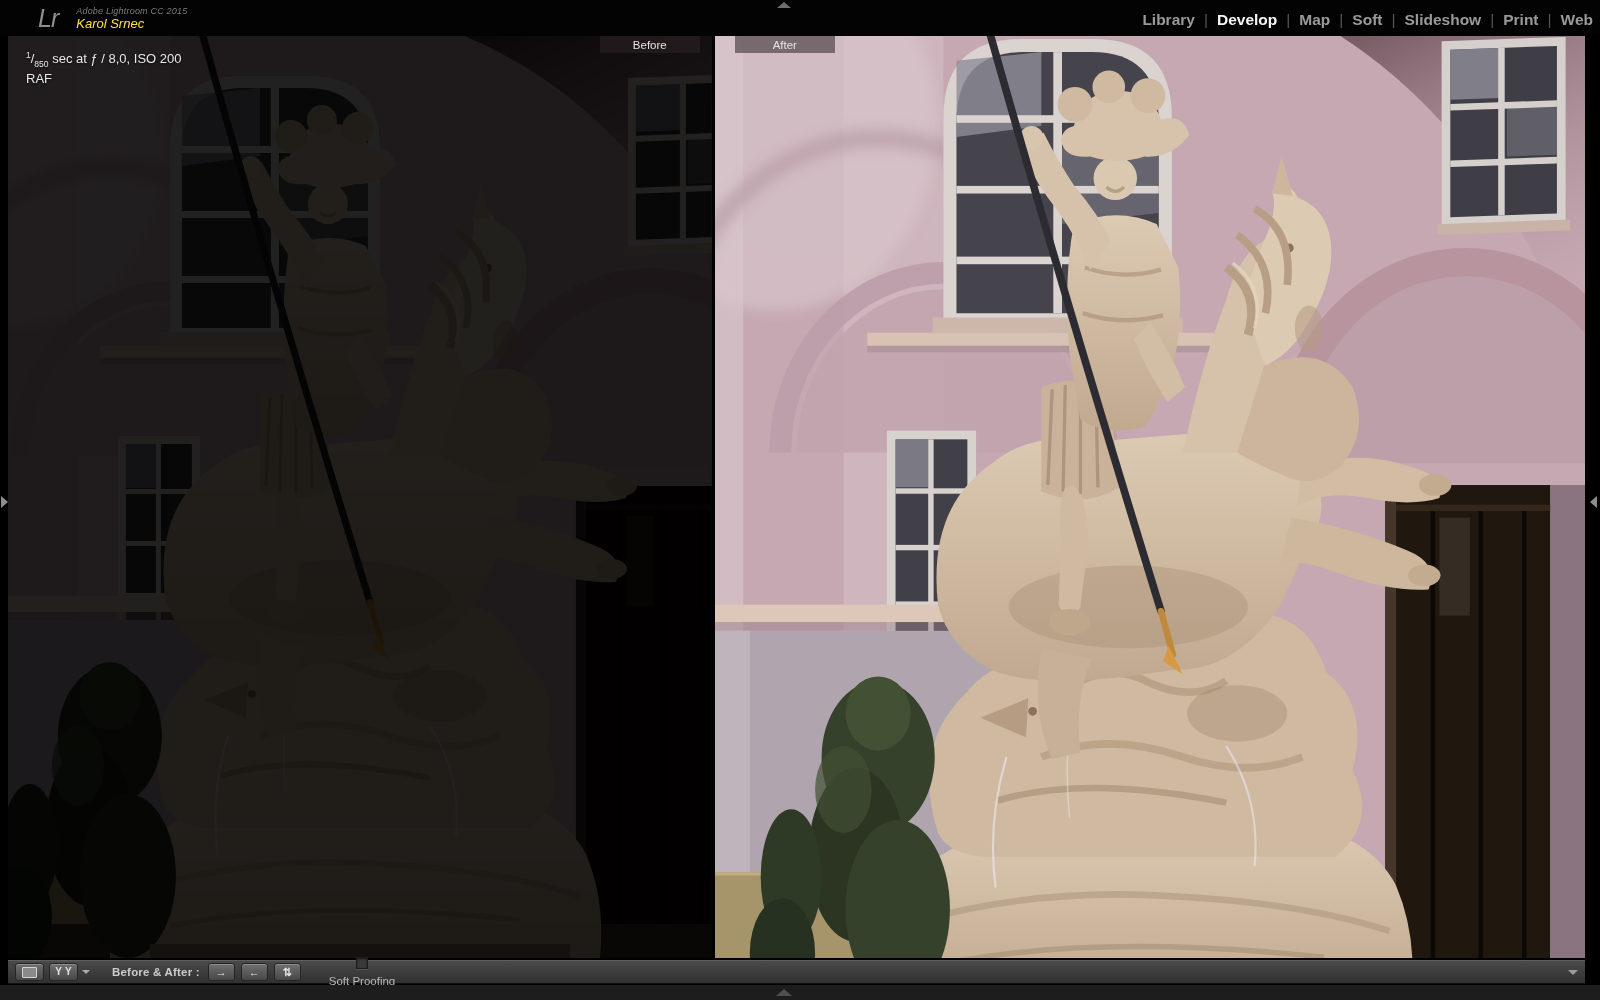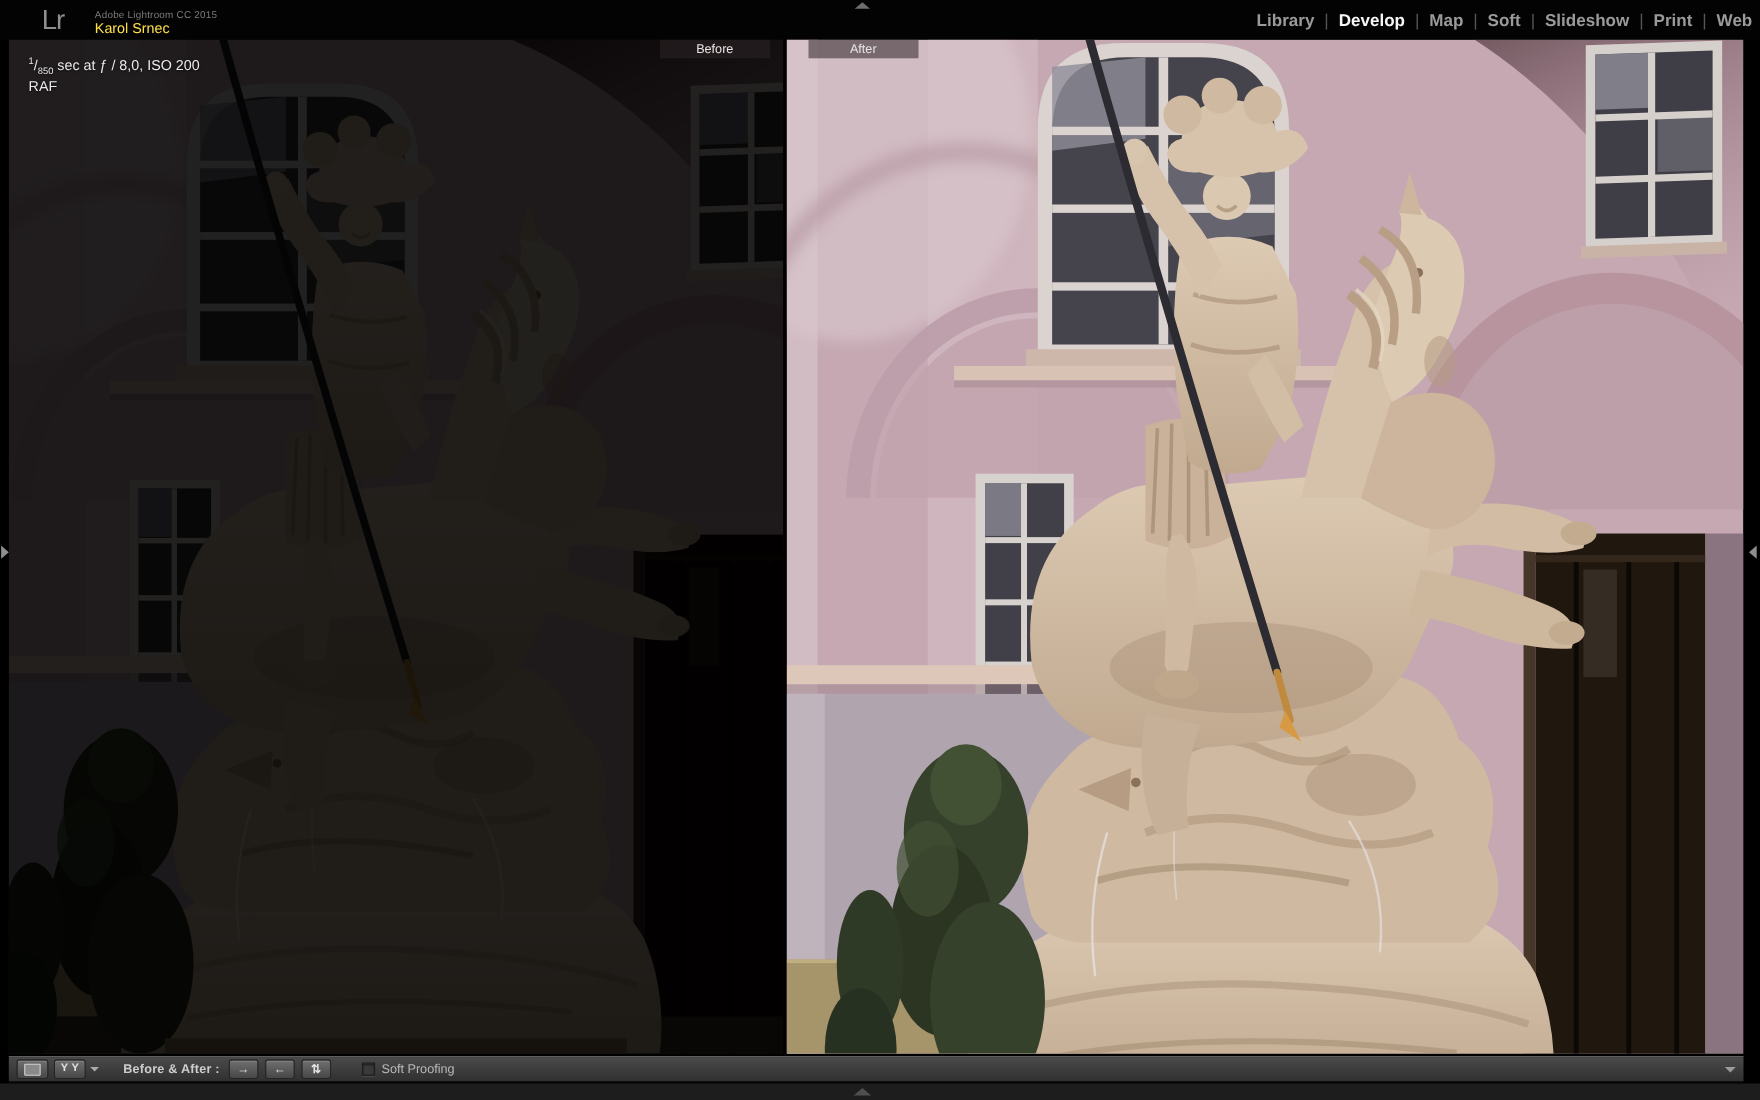--- a/index.html
+++ b/index.html
@@ -1,21 +1,21 @@
 <!DOCTYPE html>
 <html><head>
 <meta charset="utf-8">
 <style>
   html,body{margin:0;padding:0;background:#000;}
   body{width:1600px;height:1000px;position:relative;overflow:hidden;
        font-family:"Liberation Sans",sans-serif;-webkit-font-smoothing:antialiased;}
 
   
   .top-bar{position:absolute;top:0;left:0;width:1600px;height:36px;background:#030303;}
-  .identity{position:absolute;left:38px;top:3px;display:flex;align-items:flex-end;gap:28px;}
+  .identity{position:absolute;left:38px;top:3px;display:flex;align-items:flex-start;gap:18px;font-style:italic;}
   .lr-logo{color:#8f8f8f;font-size:25px;font-weight:400;line-height:30px;letter-spacing:-1px;}
   .plate{display:flex;flex-direction:column;padding-top:3px;}
   .plate-app{font-size:9px;color:#7c7c7c;letter-spacing:.2px;}
   .plate-name{font-size:13px;color:#fde047;margin-top:0px;}
   .module-picker{position:absolute;right:7px;top:11px;display:flex;align-items:center;gap:9px;
                  font-size:15.5px;font-weight:700;color:#9a9a9a;padding-left:40px;}
   .module-picker .sep{color:#565656;font-weight:400;}
   .module-picker .mod{cursor:default;}
   .module-picker .mod.active{color:#f6f6f6;}
   .panel-caret-top{position:absolute;left:777px;top:2px;width:0;height:0;
@@ -54,21 +54,21 @@
      border:1px solid #252525;box-shadow:inset 0 1px 0 rgba(255,255,255,.22);
      display:flex;align-items:center;justify-content:center;cursor:pointer;}
   .btn-loupe{width:27px;margin-right:5px;}
   .loupe-glyph{width:13px;height:9px;border:1.5px solid #d2d2d2;border-radius:1px;background:#8a8a8a;}
   .btn-yy{width:27px;}
   .yy-glyph{display:flex;gap:3px;font-size:10px;font-weight:700;color:#e0e0e0;line-height:10px;}
   .yy-caret{width:0;height:0;margin-left:4px;border-left:4px solid transparent;border-right:4px solid transparent;
      border-top:4px solid #a9a9a9;}
   .tb-label{color:#cccccc;font-size:11.5px;font-weight:700;margin-left:22px;margin-right:8px;letter-spacing:.2px;}
   .btn-copy{width:25px;margin-right:6px;color:#e3e3e3;font-size:11px;line-height:11px;font-weight:700;}
-  .cb-group{display:flex;align-items:center;gap:6px;margin-left:22px;}
+  .cb-group{display:flex;align-items:center;gap:6px;margin-left:22px;flex-direction:column;}
   .checkbox{width:10px;height:10px;background:#3a3a3a;border:1px solid #1d1d1d;
      box-shadow:inset 0 1px 2px rgba(0,0,0,.65),0 1px 0 rgba(255,255,255,.10);cursor:pointer;}
   .cb-label{color:#b8b8b8;font-size:11.5px;}
   .toolbar-caret{margin-left:auto;width:0;height:0;border-left:5px solid transparent;
      border-right:5px solid transparent;border-top:5px solid #9b9b9b;cursor:pointer;}
 
   
   .bottom-strip{position:absolute;left:0;top:985px;width:1600px;height:15px;background:#1d1d1d;}
   .panel-caret-bottom{position:absolute;left:776px;top:4px;width:0;height:0;
      border-left:8px solid transparent;border-right:8px solid transparent;border-bottom:7px solid #4f4f4f;}

